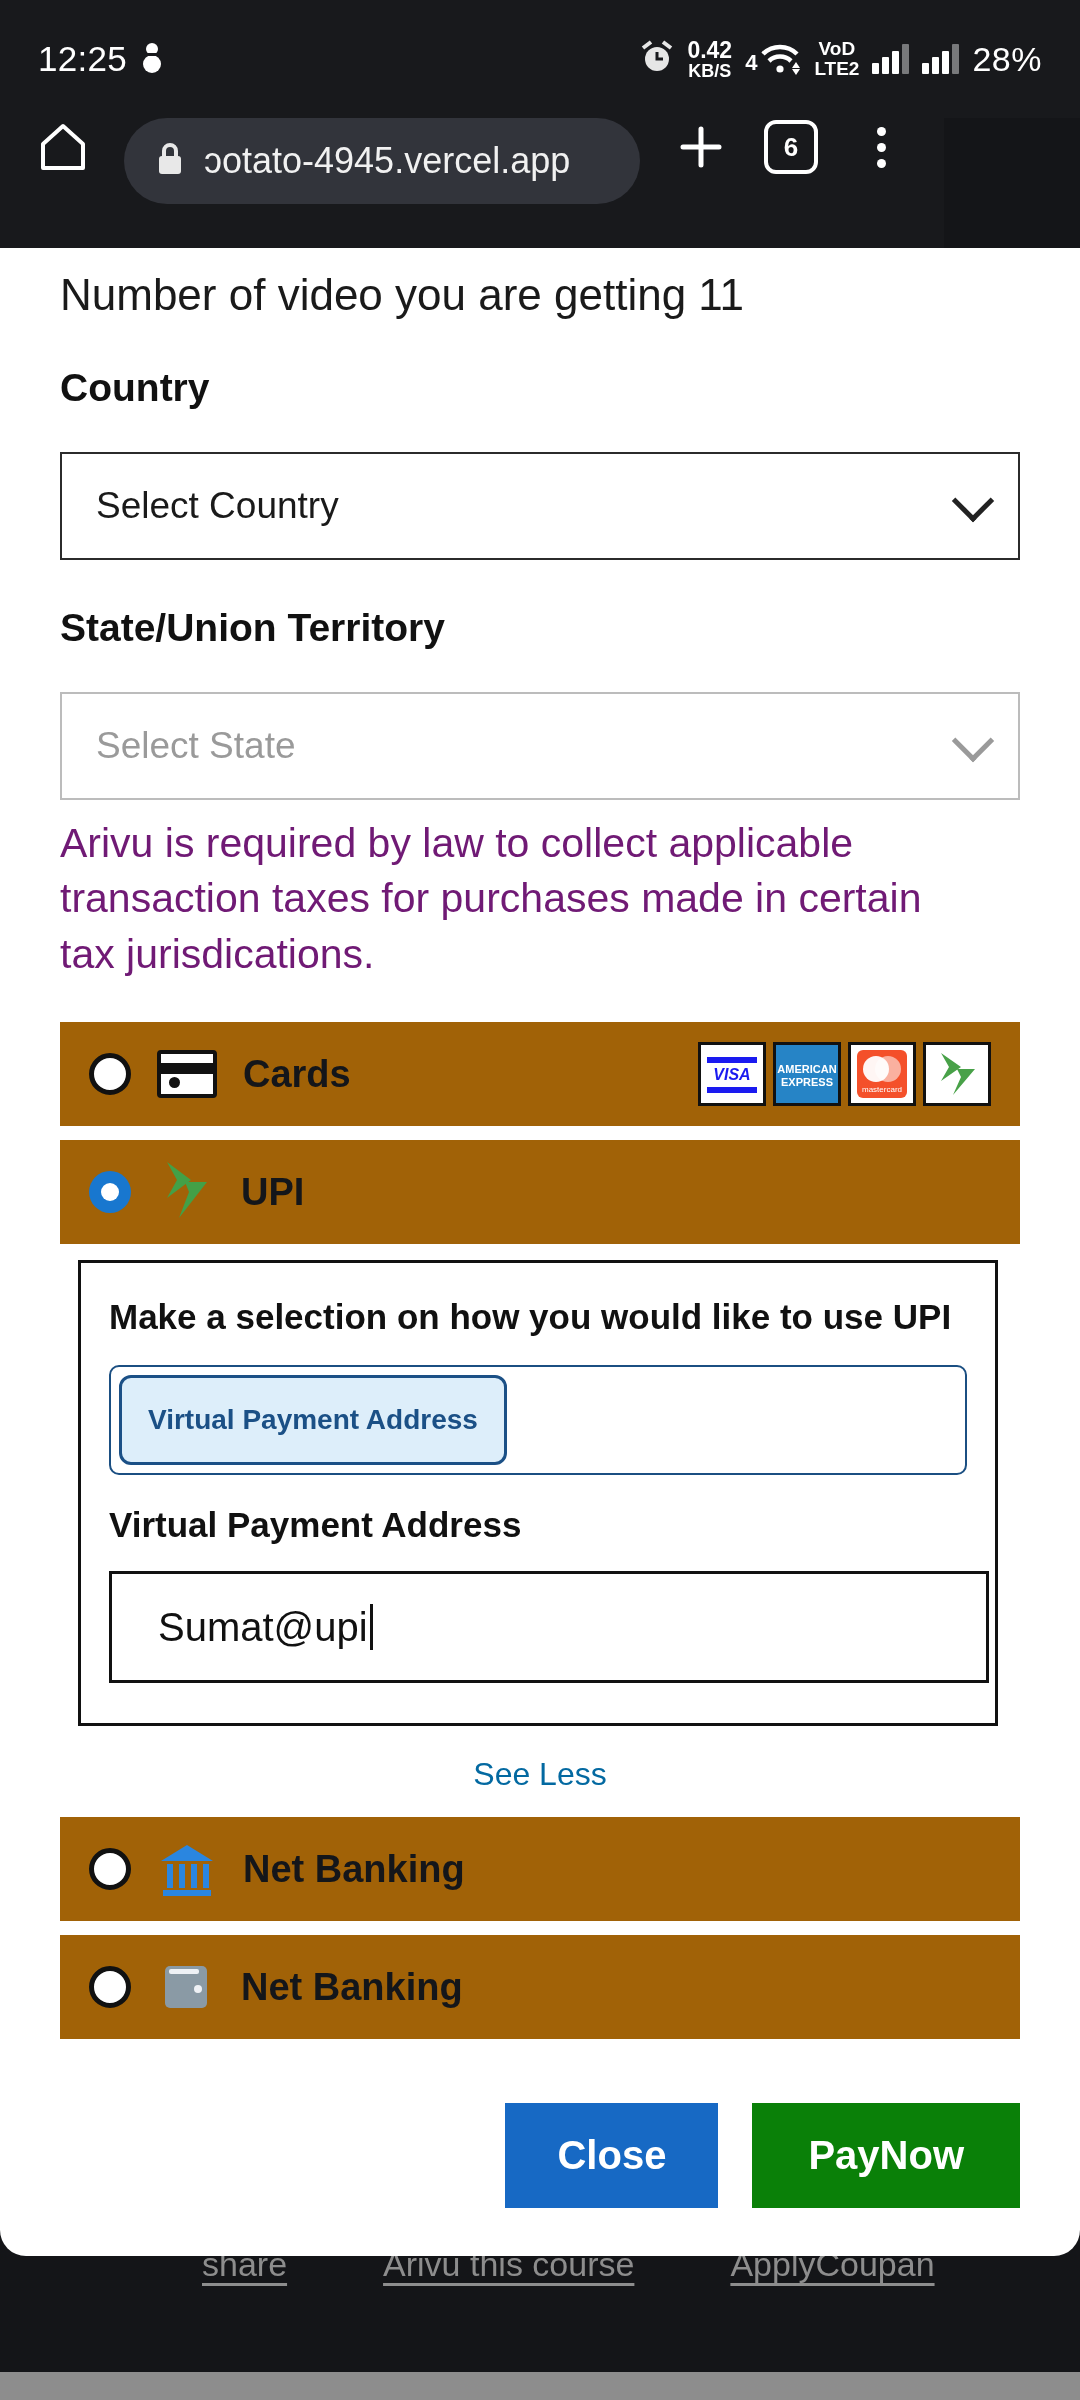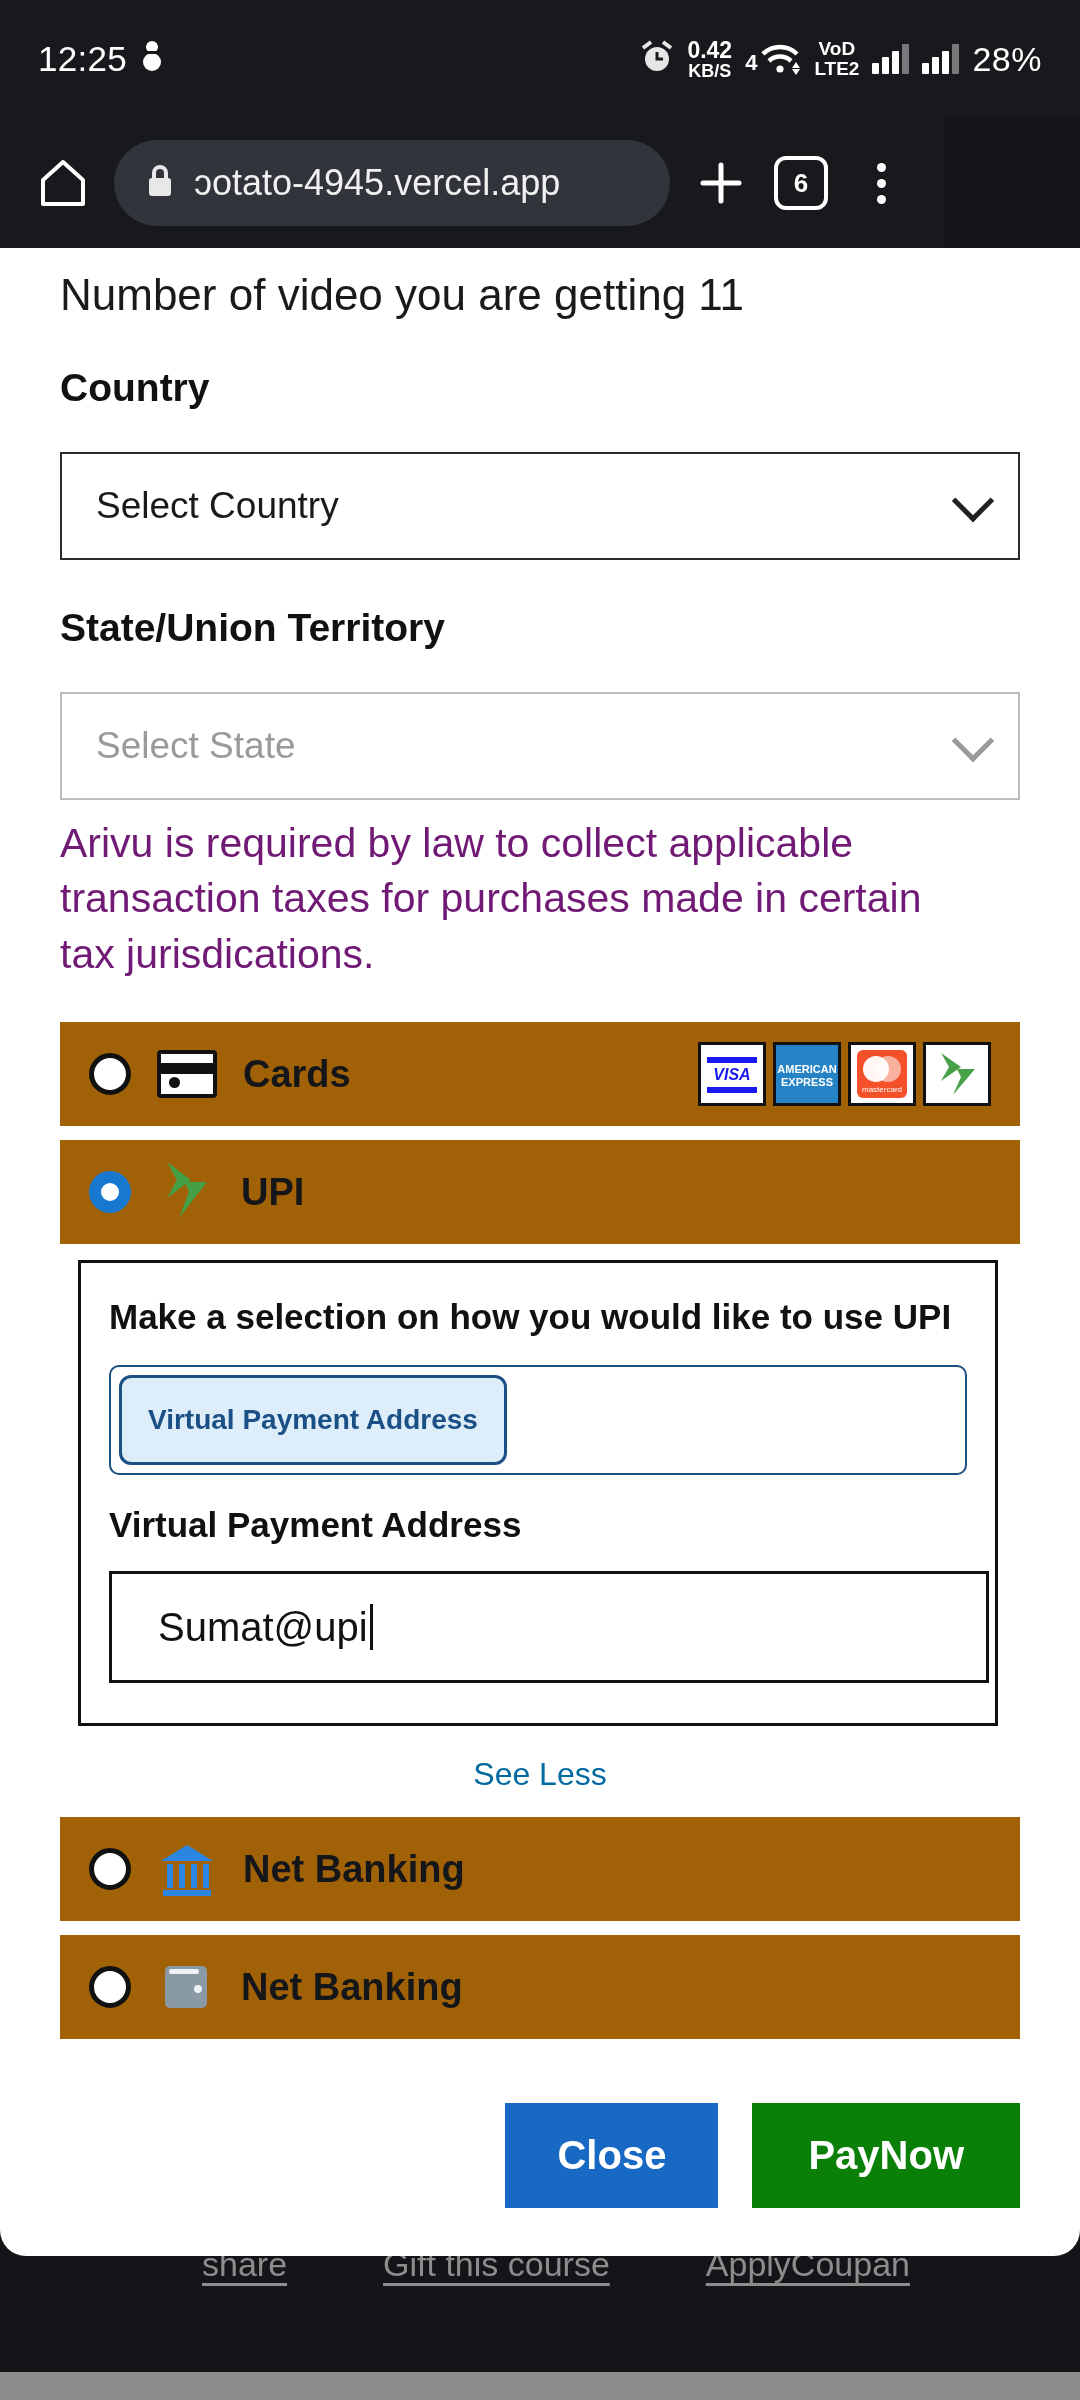--- a/index.html
+++ b/index.html
@@ -11,40 +11,40 @@
     position:relative;
   }
 
   
   #statusbar {
     position:absolute; top:0; left:0; width:1080px; height:118px;
     background:#18191c; color:#fff;
     display:flex; align-items:center; justify-content:space-between;
     padding:0 38px;
   }
-  .sb-left { display:flex; align-items:flex-start; gap:12px; }
+  .sb-left { display:flex; align-items:flex-end; gap:12px; }
   .sb-time { font-size:35px; letter-spacing:.3px; }
   .sb-right { display:flex; align-items:center; gap:13px; }
   .netspeed { display:flex; flex-direction:column; align-items:center; line-height:1; }
   .netspeed .n1 { font-size:23px; font-weight:bold; }
   .netspeed .n2 { font-size:18px; font-weight:bold; }
   .volte { display:flex; flex-direction:column; align-items:center; line-height:1.05; font-weight:bold; }
   .volte .v1 { font-size:19px; }
   .volte .v2 { font-size:19px; }
   .battery-pct { font-size:34px; letter-spacing:.5px; }
   .wifi-wrap { display:flex; align-items:flex-end; gap:2px; }
   .sim { display:flex; align-items:flex-end; gap:3px; height:30px; }
   .sim i { display:block; width:7px; background:#fff; border-radius:1px; }
   .sim i.b1 { height:11px; } .sim i.b2 { height:17px; }
   .sim i.b3 { height:23px; } .sim i.b4 { height:30px; opacity:.42; }
 
   
   #browserbar {
     position:absolute; top:118px; left:0; width:944px; height:130px;
-    background:#18191c; display:flex; align-items:center; padding:0 34px; gap:22px;
+    background:#18191c; display:flex; padding:0 34px; gap:32px;
   }
   #omnibox {
     flex:1; height:86px; background:#32343b; border-radius:43px;
     display:flex; align-items:center; padding:0 32px; gap:20px; overflow:hidden;
   }
   #omnibox .url { color:#f1f1f1; font-size:36px; white-space:nowrap; }
   .bb-icon { width:58px; height:58px; display:flex; align-items:center; justify-content:center; flex:0 0 auto; }
   #tabcount {
     width:54px; height:54px; border:4px solid #fff; border-radius:12px;
     display:flex; align-items:center; justify-content:center;
@@ -217,21 +217,21 @@
         <span></span>
         <span></span>
         <span></span>
       </span>
   </span>
 </div>
 
 <div id="page-bg"></div>
 <div id="bg-links">
   <a href="#">share</a>
-  <a href="#">Gift this course</a>
+  <a href="#">Arivu this course</a>
   <a href="#">ApplyCoupan</a>
 </div>
 <div id="navbar-bottom"></div>
 
 <div id="modal">
 
   <div class="pad">
     <div class="line-top">Number of video you are getting 11</div>
 
     <h3 class="label">Country</h3>

